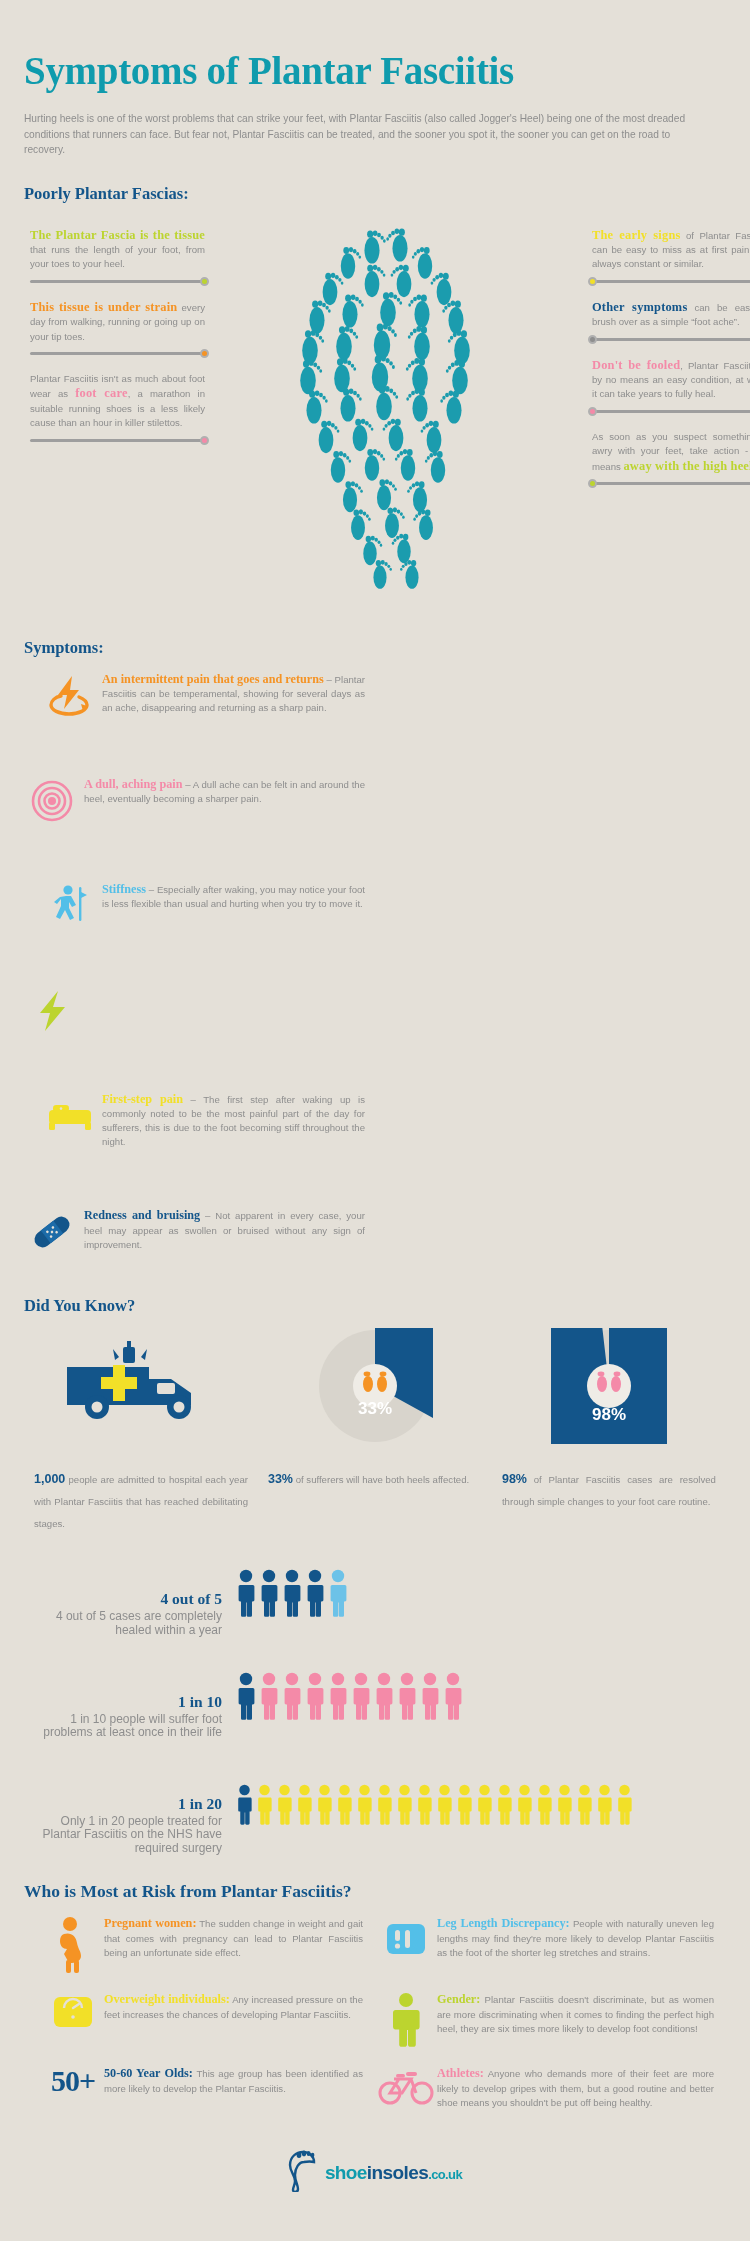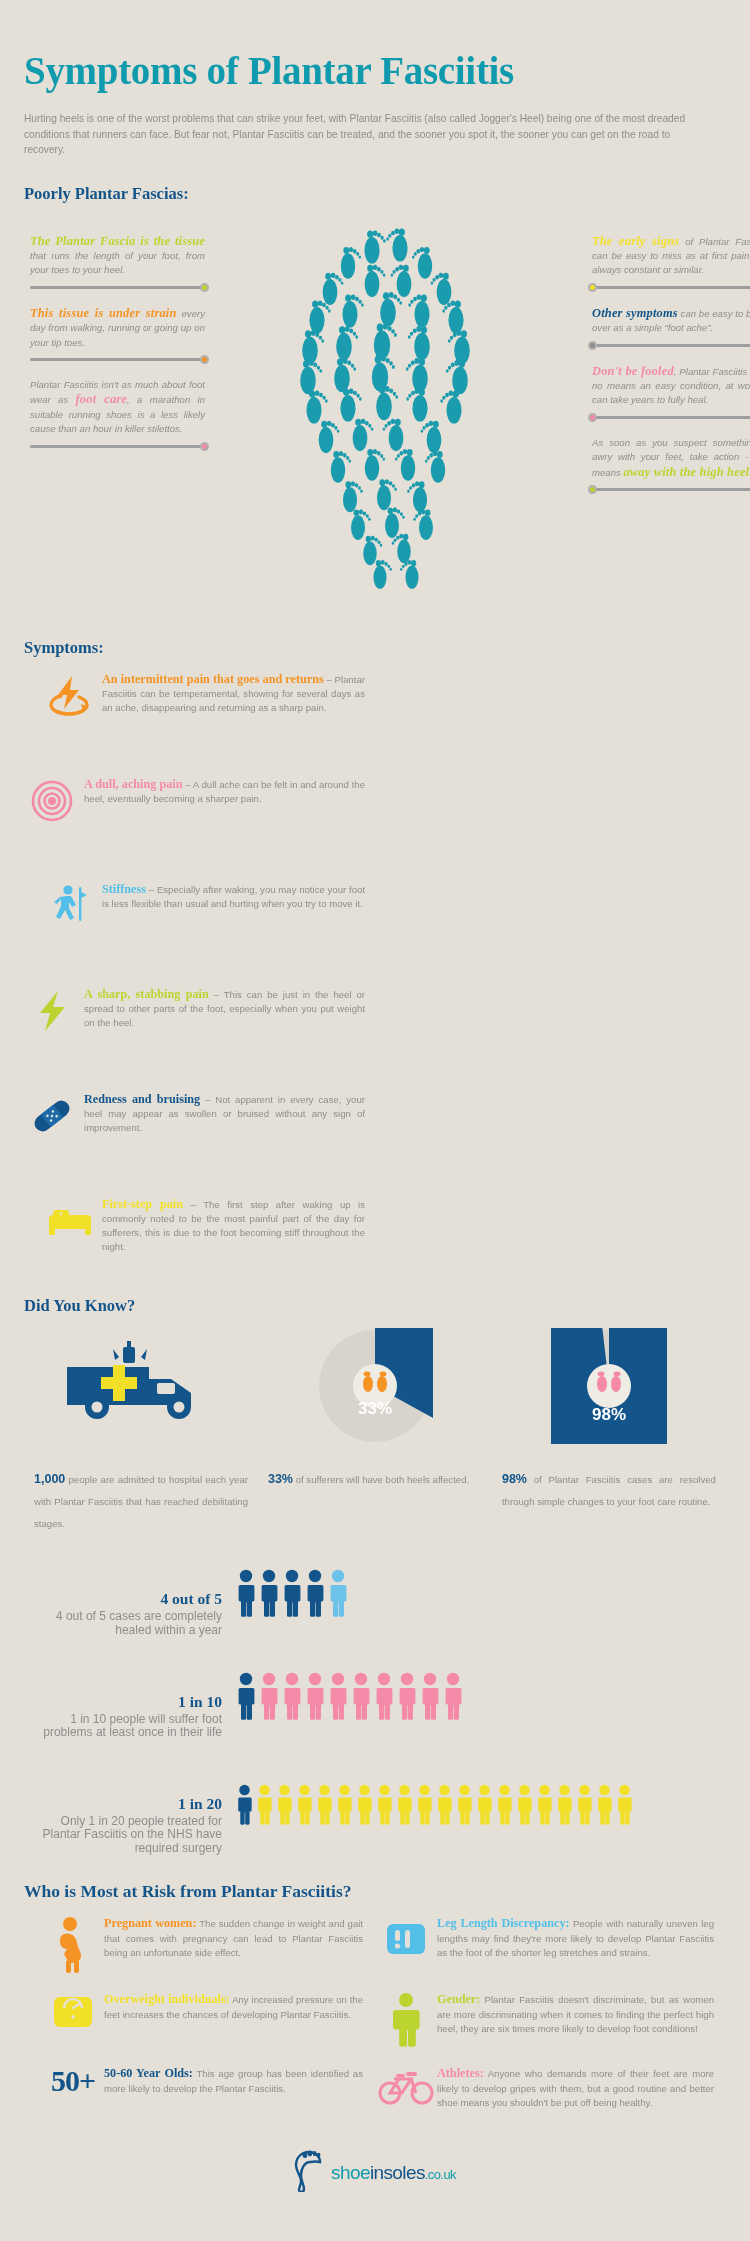--- a/index.html
+++ b/index.html
@@ -35,21 +35,21 @@
     font-family:"Liberation Serif", serif;
     font-weight:700;
     color:#13558a;
     font-size:16.5px;
     margin:26px 0 0 0;
   }
   .sec-head.big{font-size:17.5px;}
 
   
   .fascia{position:relative;margin-top:18px;height:390px;}
-  .fas-col{position:absolute;top:12px;width:175px;font-style:italic;}
+  .fas-col{position:absolute;top:6px;width:175px;}
   .fas-col.left{left:6px;}
   .fas-col.right{left:568px;width:178px;}
   .blk{position:relative;margin-bottom:14px;}
   .blk p{
     margin:0;
     font-size:9.6px;
     line-height:14.4px;
     text-align:justify;
     color:#8e8e8e;
   }
@@ -116,21 +116,21 @@
   .risk-grid{display:flex;flex-wrap:wrap;margin-top:14px;}
   .risk-item{width:50%;display:flex;box-sizing:border-box;margin-bottom:18px;padding-right:12px;}
   .risk-item .ico{width:62px;min-width:62px;display:flex;align-items:flex-start;justify-content:center;}
   .risk-item .txt{font-size:9.6px;line-height:14.2px;text-align:justify;color:#8e8e8e;}
   .risk-item .txt .hl{font-family:"Liberation Serif", serif;font-size:12.2px;font-weight:700;}
   .risk-left{padding-left:18px;}
   .fifty{font-family:"Liberation Serif", serif;font-weight:700;color:#13558a;font-size:30px;letter-spacing:-1px;line-height:1;}
 
   
   .footer{margin-top:22px;padding-bottom:34px;display:flex;align-items:center;justify-content:center;}
-  .logo-text{font-family:"Liberation Sans", sans-serif;font-weight:400;font-size:19px;letter-spacing:-0.6px;margin-left:7px;text-align:center;}
+  .logo-text{font-family:"Liberation Sans", sans-serif;font-weight:700;font-size:19px;letter-spacing:-0.6px;margin-left:7px;text-align:center;}
   .logo-shoe{color:#0f9bad;}
   .logo-insoles{color:#13558a;}
   .logo-couk{color:#0f9bad;font-size:13px;}
 </style>
 </head>
 <body>
 
 <div class="page">
 
   <h1 class="title">Symptoms of Plantar Fasciitis</h1>
@@ -404,55 +404,54 @@
             </svg>
           </div>
           <div class="txt"><span class="hl sky">Stiffness</span><span> – Especially after waking, you may notice your foot is less flexible than usual and hurting when you try to move it.</span></div>
         </div>
         <div class="sym ">
           <div class="ico">
             <svg width="44" height="44" viewBox="0 0 44 44">
               <path d="M28 2L10 24h10l-5 18L35 18H23z" fill="#bcd42f"></path>
             </svg>
           </div>
-          <div class="txt"><span class="hl lime">A sharp, stabbing pain</span><span> – This can be just in the heel or spread to other parts of the foot, especially when you put weight on the heel.</span></div>
+        </div>
+        <div class="sym sym-left">
+          <div class="ico">
+            <svg width="48" height="44" viewBox="0 0 48 44">
+              <g fill="#f2e028">
+                <rect x="3" y="16" width="42" height="14" rx="4"></rect>
+                <rect x="3" y="28" width="6" height="8" rx="1.5"></rect>
+                <rect x="39" y="28" width="6" height="8" rx="1.5"></rect>
+                <rect x="7" y="11" width="16" height="7" rx="3.2"></rect>
+              </g>
+              <g fill="#e4e0d8">
+                <circle cx="15" cy="14.6" r="1.3"></circle>
+              </g>
+            </svg>
+          </div>
+          <div class="txt"><span class="hl yellow">First-step pain</span><span> – The first step after waking up is commonly noted to be the most painful part of the day for sufferers, this is due to the foot becoming stiff throughout the night.</span></div>
         </div>
         <div class="sym ">
           <div class="ico">
             <svg width="46" height="44" viewBox="0 0 46 44">
               <g transform="rotate(-38 23 22)">
                 <rect x="3" y="14" width="40" height="16" rx="8" fill="#13558a"></rect>
                 <rect x="15" y="14" width="16" height="16" fill="#1c6ba8"></rect>
                 <g fill="#e4e0d8">
                   <circle cx="19.5" cy="19" r="1.3"></circle>
                   <circle cx="26.5" cy="19" r="1.3"></circle>
                   <circle cx="19.5" cy="25" r="1.3"></circle>
                   <circle cx="26.5" cy="25" r="1.3"></circle>
                   <circle cx="23" cy="22" r="1.3"></circle>
                 </g>
               </g>
             </svg>
           </div>
           <div class="txt"><span class="hl navy">Redness and bruising</span><span> – Not apparent in every case, your heel may appear as swollen or bruised without any sign of improvement.</span></div>
-        </div>
-        <div class="sym sym-left">
-          <div class="ico">
-            <svg width="48" height="44" viewBox="0 0 48 44">
-              <g fill="#f2e028">
-                <rect x="3" y="16" width="42" height="14" rx="4"></rect>
-                <rect x="3" y="28" width="6" height="8" rx="1.5"></rect>
-                <rect x="39" y="28" width="6" height="8" rx="1.5"></rect>
-                <rect x="7" y="11" width="16" height="7" rx="3.2"></rect>
-              </g>
-              <g fill="#e4e0d8">
-                <circle cx="15" cy="14.6" r="1.3"></circle>
-              </g>
-            </svg>
-          </div>
-          <div class="txt"><span class="hl yellow">First-step pain</span><span> – The first step after waking up is commonly noted to be the most painful part of the day for sufferers, this is due to the foot becoming stiff throughout the night.</span></div>
         </div>
       </div>
   </div>
 
   <div class="dyk">
     <h2 class="sec-head">Did You Know?</h2>
     <div class="dyk-row" id="dykRow">
         <div class="dyk-cell">
           <div class="dyk-art">
             <svg width="160" height="90" viewBox="0 0 160 90">

